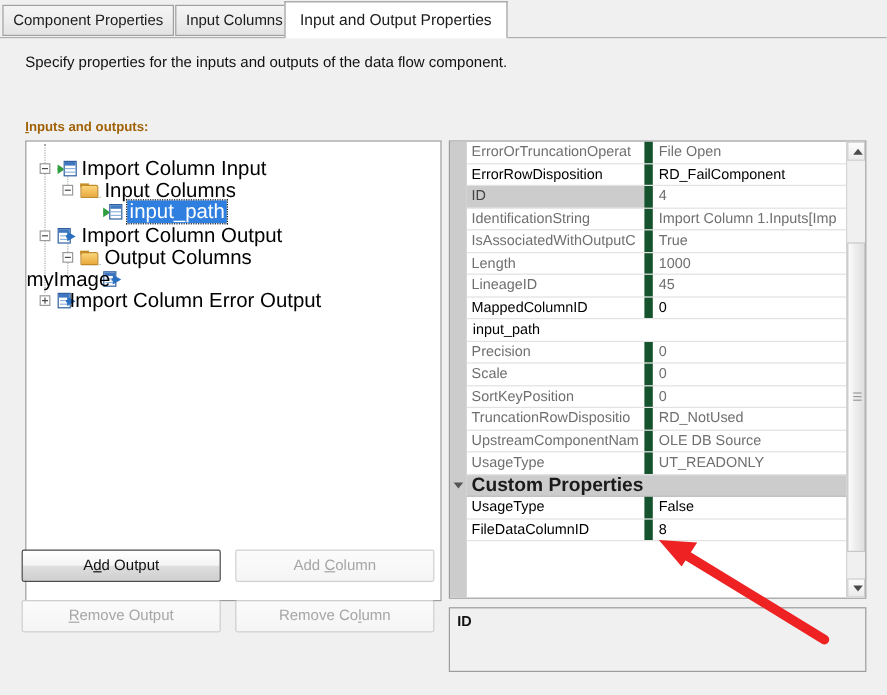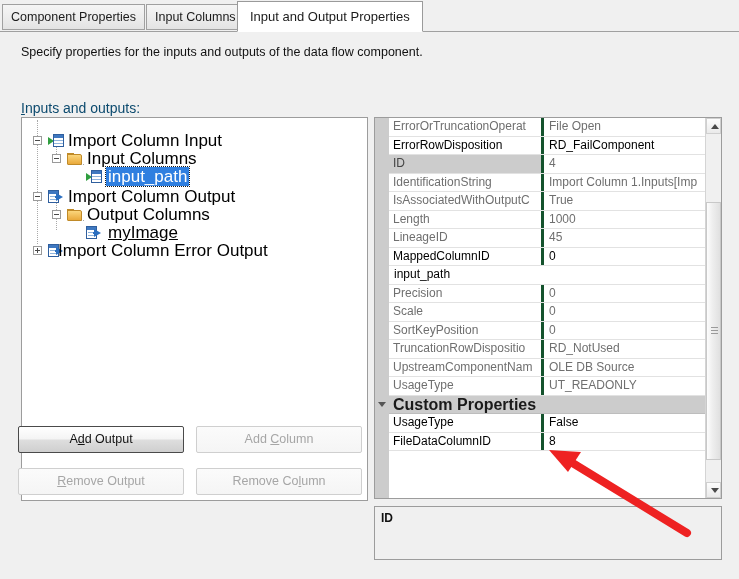--- a/index.html
+++ b/index.html
@@ -47,21 +47,21 @@
   }
   
   #page{
     position:absolute;left:0;top:32px;width:739px;height:514px;
     background:#f0f0f0;
   }
   #desc{
     position:absolute;left:21px;top:13px;font-size:12.5px;color:#111;white-space:nowrap;
   }
   #io-label{
-    position:absolute;left:21px;top:68px;font-size:14px;color:#0c4a6e;
+    position:absolute;left:21px;top:68px;font-size:11px;color:#a16207;font-weight:bold;
   }
   .uline{text-decoration:underline;}
 
   
   #tree-panel{
     position:absolute;left:21px;top:85px;width:345px;height:382px;
     background:#fff;border:1px solid #9c9c9c;
     overflow:hidden;
   }
   .tnode{
@@ -138,20 +138,21 @@
   }
 
   
   .btn{
     position:absolute;box-sizing:border-box;
     height:27px;line-height:25px;text-align:center;
     font-size:12.5px;
     border:1px solid #9a9a9a;border-radius:2px;
     background:linear-gradient(to bottom,#fdfdfd 0%,#f3f3f3 48%,#e4e4e4 52%,#dcdcdc 100%);
     color:#111;
+    margin-top:32px;
   }
   .btn.default{
     border:1px solid #4a4a4a;
     background:linear-gradient(to bottom,#ffffff 0%,#f4f4f4 48%,#dedede 52%,#cfcfcf 100%);
     font-weight:normal;
   }
   .btn.disabled{
     color:#a6a6a6;
     background:linear-gradient(to bottom,#fbfbfb 0%,#f5f5f5 100%);
     border:1px solid #cfcfcf;
@@ -174,21 +175,21 @@
     position:absolute;left:14px;top:0;width:317px;
   }
   .grow{
     position:relative;height:18.5px;box-sizing:border-box;
     border-bottom:1px solid #e2e2e2;
     display:flex;
   }
   .gname{
     width:155px;box-sizing:border-box;
     padding-left:4px;
-    border-right:3px solid #14532d;
+    border-right:7px solid #14532d;
     font-size:12px;line-height:17px;
     color:#6f6f6f;
     overflow:hidden;white-space:nowrap;
   }
   .grow.editable .gname{color:#000;}
   .grow.selected .gname{background:#cccccc;color:#444;}
   .gval{
     flex:1;box-sizing:border-box;padding-left:5px;
     font-size:12px;line-height:17px;color:#6f6f6f;
     overflow:hidden;white-space:nowrap;
@@ -318,21 +319,21 @@
       </span>
       <span class="tlabel" style="margin-left:65px;">Output Columns</span>
     </div>
 
     <div class="tnode" style="left:0px;top:106px;">
       <span class="ico ico-out" style="left:64px;top:2px;">
         <span class="page"></span>
           <span class="arrow-b-tail"></span>
           <span class="arrow-b"></span>
       </span>
-      <span class="tlabel" style="margin-left:86px;text-decoration:underline;">myImage</span>
+      <span class="tlabel" style="">myImage</span>
     </div>
 
     <div class="tnode" style="left:0px;top:124px;">
       <span class="exp plus" style="left:11px;top:4px;"></span>
       <span class="ico ico-out" style="left:26px;top:2px;">
         <span class="page"></span>
           <span class="arrow-b-tail"></span>
           <span class="arrow-b"></span>
       </span>
       <span class="tlabel" style="margin-left:36px;">Import Column Error Output</span>

